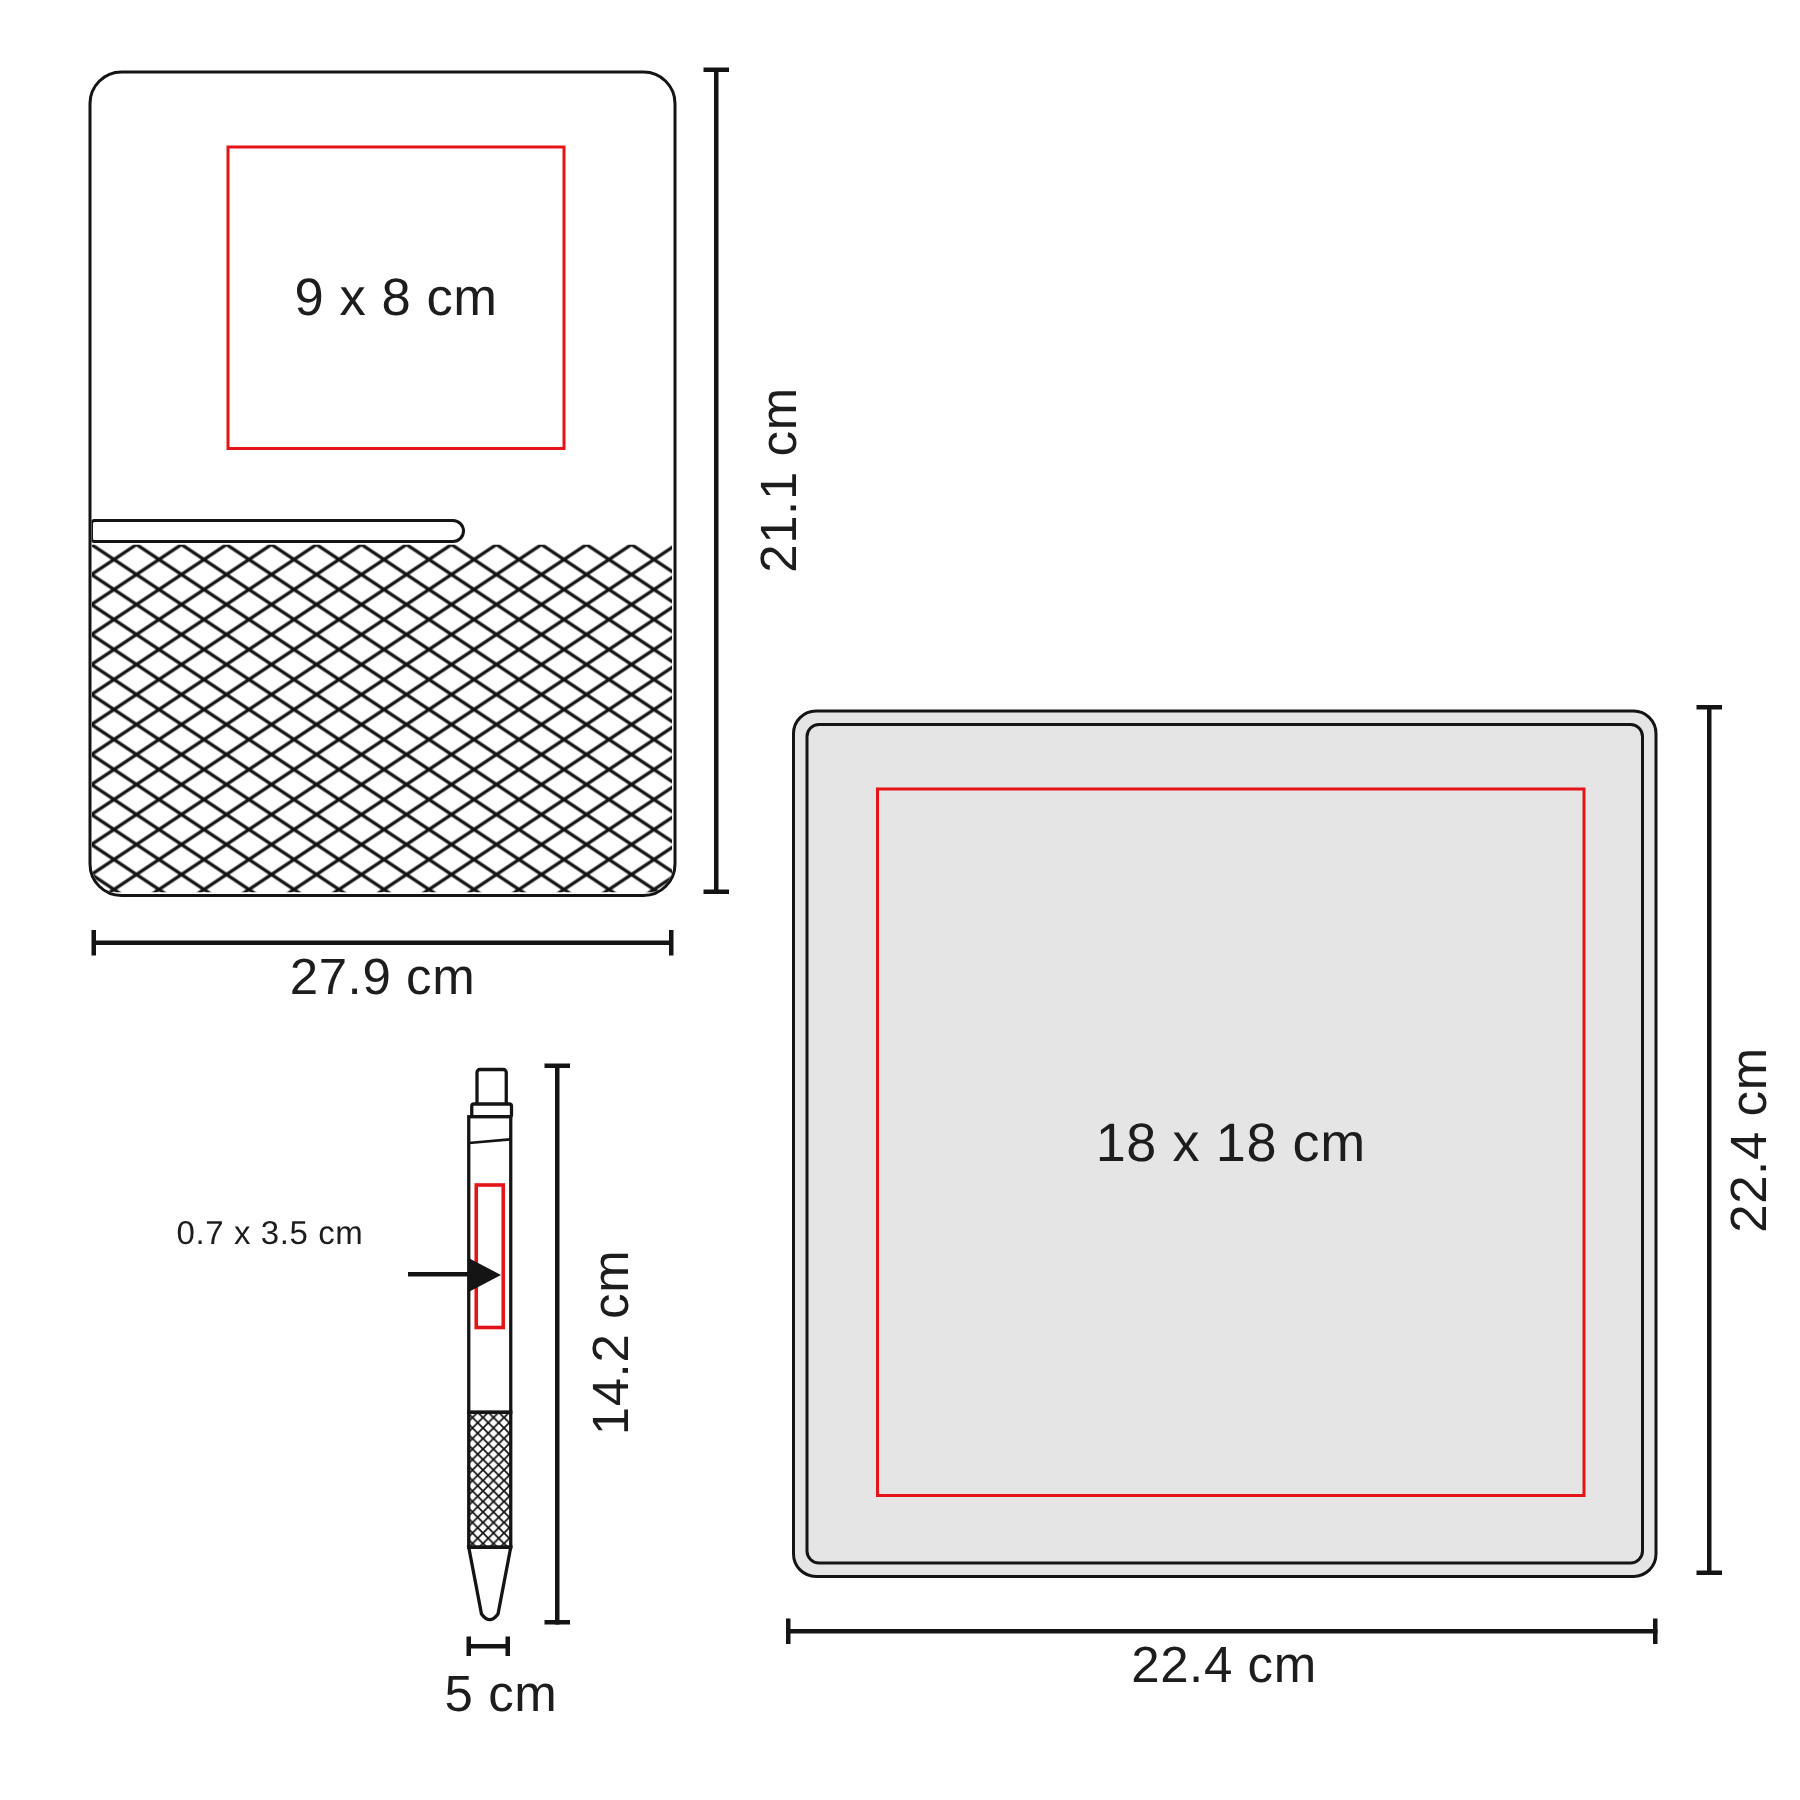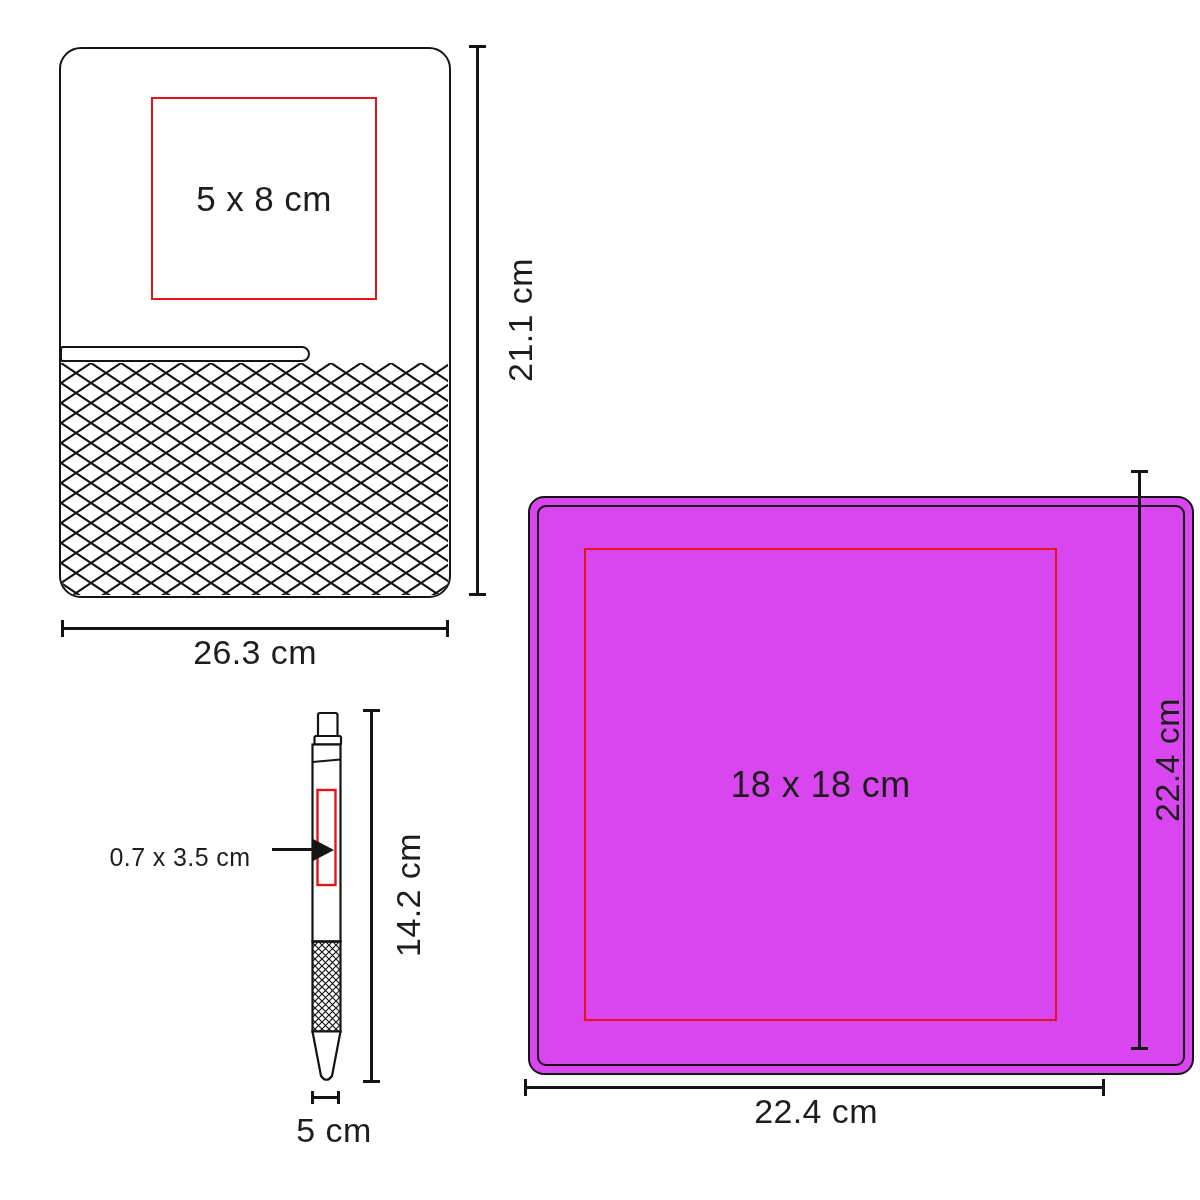--- a/index.html
+++ b/index.html
@@ -44,41 +44,41 @@
   .nb-mesh{position:absolute;left:0;top:314px;width:387px;height:232px;}
   
   .pen{position:absolute;left:296px;top:706px;}
   .arrow-line{position:absolute;left:272px;top:848px;width:44px;height:2.5px;background:var(--line);}
   .arrow-head{
     position:absolute;left:313px;top:839px;width:0;height:0;
     border-left:21px solid var(--line);border-top:11px solid transparent;border-bottom:11px solid transparent;
   }
   
   .mousepad{
-    position:absolute;left:528px;top:496px;width:666px;height:579px;
-    border:2.5px solid var(--line);border-radius:16px;background:#d946ef;
+    position:absolute;left:528px;top:473px;width:577px;height:579px;
+    border:2.5px solid var(--line);border-radius:16px;background:#e5e5e5;
   }
   .mp-inner{
     position:absolute;left:7px;top:7px;right:7px;bottom:7px;
     border:2px solid var(--line);border-radius:9px;
   }
   .mp-print{
     position:absolute;left:54px;top:50px;width:473px;height:473px;
     border:2.5px solid var(--print-area-red);
     display:flex;align-items:center;justify-content:center;
   }
 </style>
 </head>
 <body>
 
 <div id="canvas">
 
   <div class="notebook">
     <div class="nb-print">
-      <span class="nb-print-label" style="font-size:35px;font-weight:500;letter-spacing:.4px;">5 x 8 cm</span>
+      <span class="nb-print-label" style="font-size:35px;font-weight:500;letter-spacing:.4px;">9 x 8 cm</span>
     </div>
     <div class="nb-strap"></div>
     <div class="nb-mesh">
       <svg width="387" height="232" viewBox="0 0 387 232">
         <defs>
           <pattern id="mesh" width="30" height="20" patternUnits="userSpaceOnUse">
             <path d="M0 0 L30 20 M30 0 L0 20" style="stroke:var(--line,#141414)" stroke-width="2.2" fill="none"></path>
           </pattern>
         </defs>
         <rect width="387" height="232" fill="url(#mesh)"></rect>
@@ -87,38 +87,38 @@
   </div>
 
   <div class="dline v" style="left:476px;top:46px;height:550px"></div>
   <div class="cap h" style="left:469px;top:45px"></div>
   <div class="cap h" style="left:469px;top:593px"></div>
   <div class="label rot" style="left:520px;top:320px">21.1 cm</div>
 
   <div class="dline h" style="left:62px;top:627px;width:386px"></div>
   <div class="cap v" style="left:61px;top:620px"></div>
   <div class="cap v" style="left:446px;top:620px"></div>
-  <div class="label" style="left:255px;top:652px">26.3 cm</div>
+  <div class="label" style="left:255px;top:652px">27.9 cm</div>
 
   <svg class="pen" width="60" height="382" viewBox="296 706 60 382">
     <defs>
       <pattern id="knurl" width="7" height="7" patternUnits="userSpaceOnUse">
         <path d="M0 0 L7 7 M7 0 L0 7" style="stroke:var(--line,#141414)" stroke-width="1.2" fill="none"></path>
       </pattern>
     </defs>
     <rect x="318" y="713" width="19.5" height="25" rx="2" fill="#fff" style="stroke:var(--line,#141414)" stroke-width="2.2"></rect>
     <rect x="314.5" y="736" width="26.5" height="8.5" rx="1.5" fill="#fff" style="stroke:var(--line,#141414)" stroke-width="2.2"></rect>
     <rect x="312.5" y="744.5" width="28" height="197" fill="#fff" style="stroke:var(--line,#141414)" stroke-width="2.2"></rect>
     <line x1="312.5" y1="762" x2="340.5" y2="759.5" style="stroke:var(--line,#141414)" stroke-width="1.8"></line>
     <rect x="317.5" y="790" width="18" height="95" fill="#fff" style="stroke:var(--print-area-red,#e41418)" stroke-width="2.4"></rect>
     <rect x="312.5" y="941.5" width="28" height="90" fill="url(#knurl)" style="stroke:var(--line,#141414)" stroke-width="2.2"></rect>
     <path d="M312.5 1031.5 L340.5 1031.5 L332 1076 Q326.5 1083.5 321 1076 Z" fill="#fff" style="stroke:var(--line,#141414)" stroke-width="2.2"></path>
   </svg>
 
-  <div class="label" style="left:180px;top:857px;font-size:25px">0.7 x 3.5 cm</div>
+  <div class="label" style="left:180px;top:822px;font-size:22px">0.7 x 3.5 cm</div>
   <div class="arrow-line"></div>
   <div class="arrow-head"></div>
 
   <div class="dline v" style="left:370px;top:710px;height:373px"></div>
   <div class="cap h" style="left:363px;top:709px"></div>
   <div class="cap h" style="left:363px;top:1080px"></div>
   <div class="label rot" style="left:408px;top:895px">14.2 cm</div>
 
   <div class="dline h" style="left:312px;top:1096px;width:28px"></div>
   <div class="cap v small" style="left:311px;top:1091px"></div>

